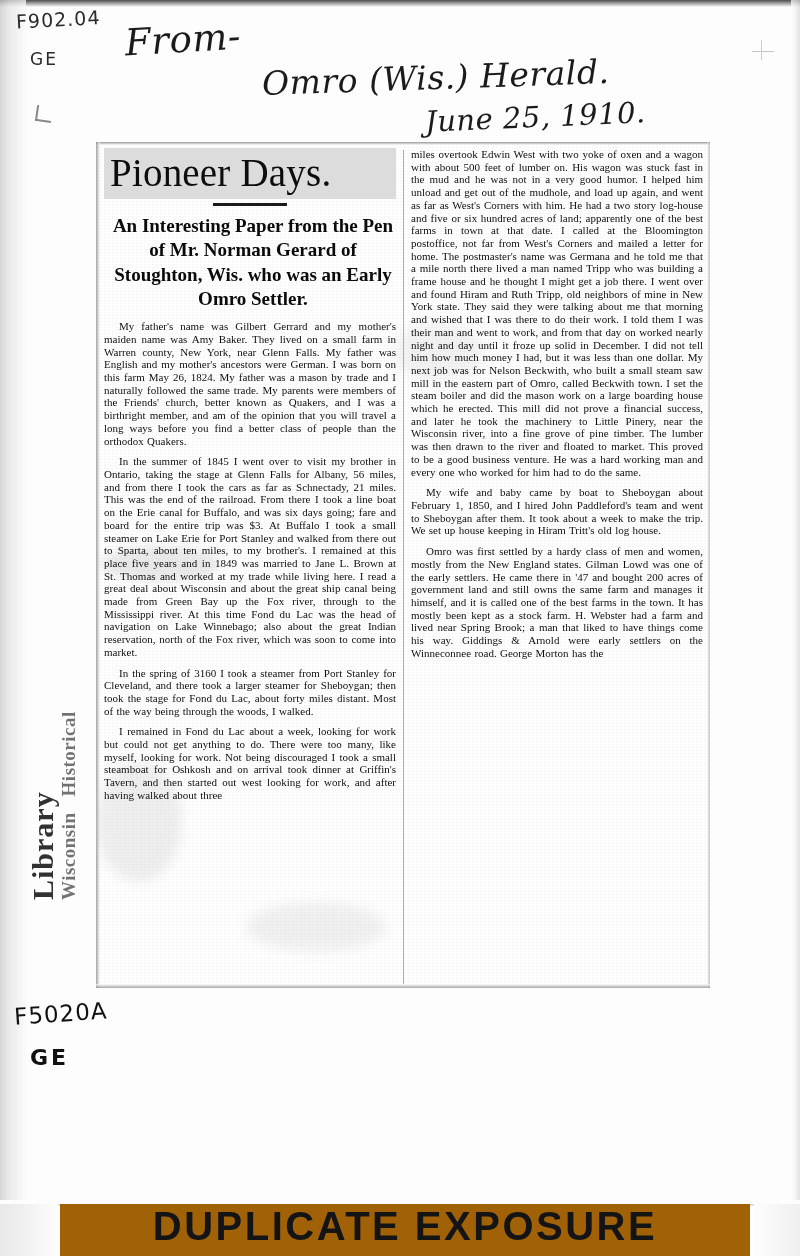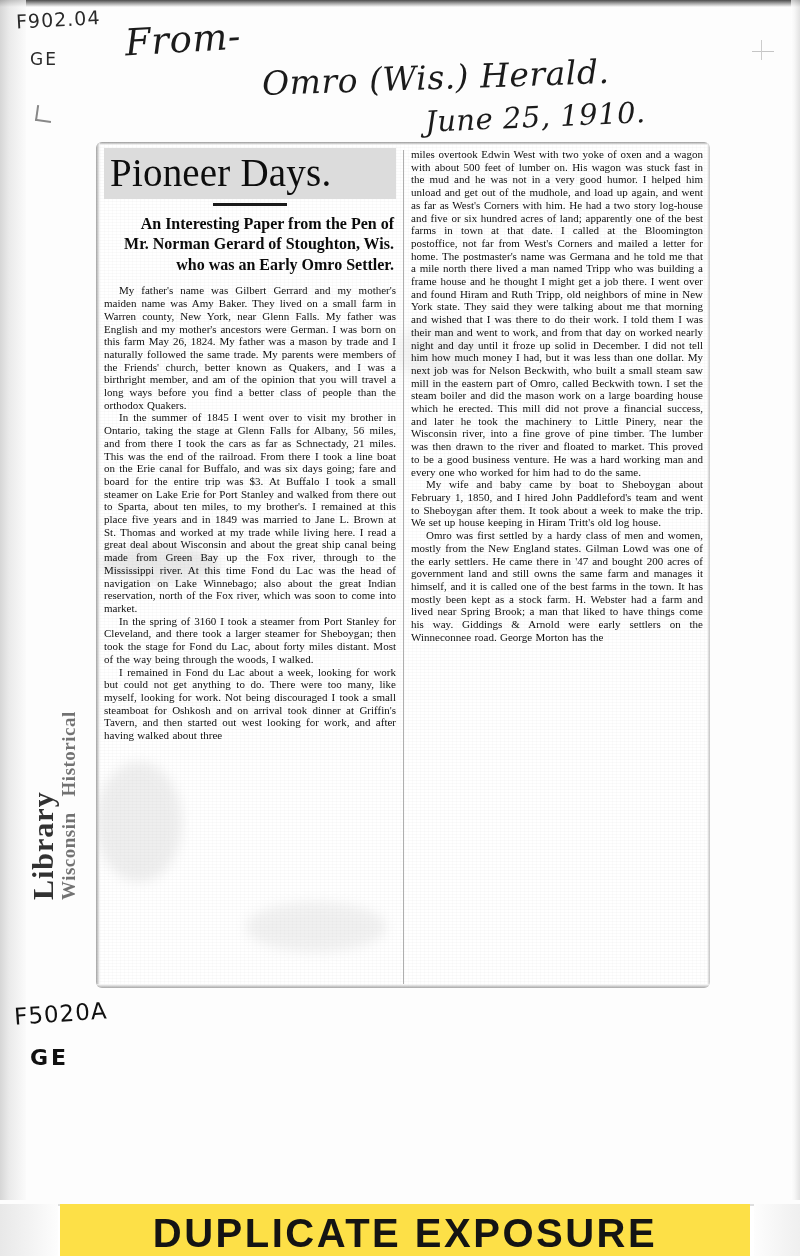--- a/index.html
+++ b/index.html
@@ -101,21 +101,20 @@
     opacity:.6;
   }
   #stamp-society .s2{ margin-left:16px; }
 
   
   #clipping{
     position:absolute;
     left:96px; top:142px; width:614px; height:846px;
     background:#ffffff;
     overflow:hidden;
-    border-radius:6px;
   }
   #clipping:before{ 
     content:"";position:absolute;inset:0;pointer-events:none;
     background:
       repeating-linear-gradient(0deg, rgba(0,0,0,.035) 0 1px, rgba(0,0,0,0) 1px 3px),
       repeating-linear-gradient(90deg, rgba(0,0,0,.028) 0 1px, rgba(0,0,0,0) 1px 4px);
     mix-blend-mode:multiply;opacity:.55;
   }
   
   .clip-shadow-l{position:absolute;left:0;top:0;width:4px;height:100%;background:linear-gradient(90deg,#7d7d7d,#ffffff);opacity:.7;}
@@ -144,59 +143,59 @@
     padding:5px 4px 7px 6px;
     margin-bottom:4px;
   }
   #headline-rule{
     width:74px;height:3px;background:#1a1a1a;
     margin:0 auto 8px auto;
   }
   #subhead{
     font-family:"Liberation Serif", serif;
     font-weight:700;
-    font-size:16px;
+    font-size:19px;
     line-height:1.28;
     color:#0b0b0b;
     margin:0 2px 9px 8px;
-    text-align:right;
+    text-align:center;
   }
 
   
   .para{
     font-family:"Liberation Serif", serif;
     font-size:11px;
     line-height:1.155;
     text-align:justify;
     text-justify:inter-word;
     color:#0f0f0f;
     margin:0 0 0 0;
     text-indent:15px;
     hyphens:manual;
     word-spacing:.6px;
   }
-  .para + .para{ margin-top:0; }
+  .para + .para{ margin-top:8px; }
   .para.cont{ text-indent:0; }
 
   
   .smudge{position:absolute;pointer-events:none;border-radius:50%;}
   #smudge-a{left:4px;top:404px;width:120px;height:36px;background:#b9b9b9;opacity:.30;filter:blur(5px);}
   #smudge-b{left:0px;top:620px;width:86px;height:120px;background:#c4c4c4;opacity:.28;filter:blur(6px);}
   #smudge-c{left:298px;top:180px;width:90px;height:60px;background:#c9c9c9;opacity:.22;filter:blur(6px);}
   #smudge-d{left:150px;top:760px;width:140px;height:50px;background:#c0c0c0;opacity:.22;filter:blur(6px);}
 
   
   #dup-band{
     position:absolute;left:0;top:1204px;width:800px;height:52px;
     background:#ffffff;
   }
   #dup-band .band-inner{
     position:absolute;left:60px;top:0px;width:690px;height:52px;
-    background:#fde047;
-    display:flex;align-items:flex-end;justify-content:center;
+    background:#a16207;
+    display:flex;align-items:flex-start;justify-content:center;
   }
   #dup-text{
     font-family:"Liberation Sans", sans-serif;
     font-weight:700;
     font-size:40px;
     letter-spacing:2.5px;
     color:#141414;
     white-space:nowrap;
   }
   #dup-band .band-dark-l{position:absolute;left:0;top:0;width:58px;height:52px;background:linear-gradient(90deg,#e8e8e8,#fdfdfd);}

